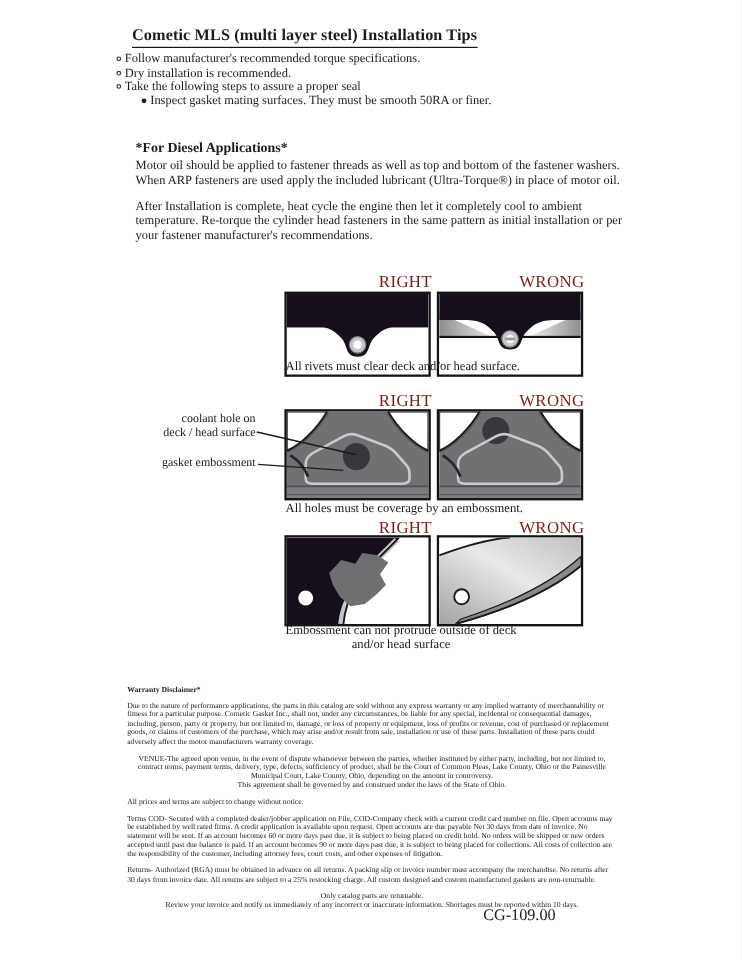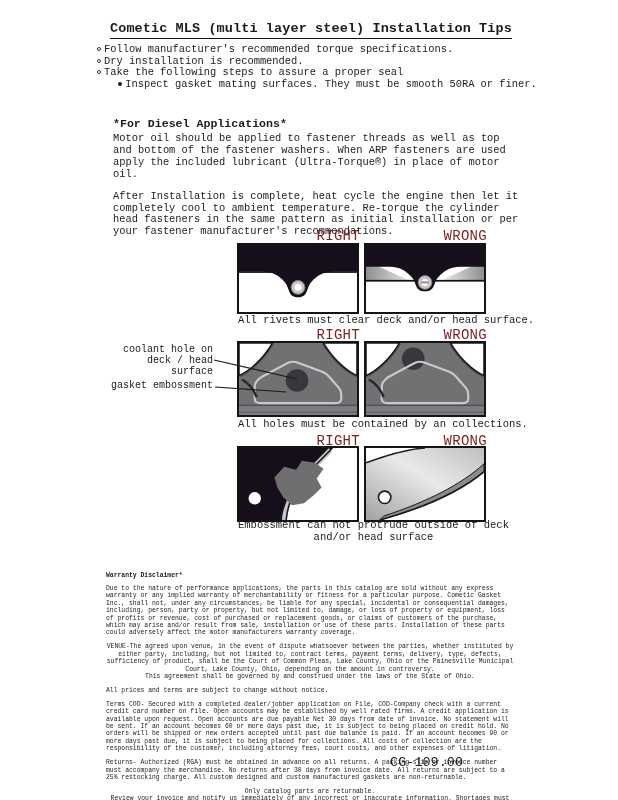--- a/index.html
+++ b/index.html
@@ -1,20 +1,20 @@
 <!DOCTYPE html>
 <html><head>
 <meta charset="utf-8">
 <style>
   * { margin:0; padding:0; box-sizing:border-box; }
   html,body { background:#e8e8e8; }
   .page {
     position:relative; width:618px; height:800px; margin:0 auto;
     background:#ffffff; overflow:hidden;
-    font-family:Liberation Mono, monospace;
+    font-family:Liberation Serif, serif;
     color:#1c1c1c;
   }
   .title {
     position:absolute; left:110px; top:21px;
     font-size:13.5px; font-weight:bold;
     border-bottom:1.6px solid #141414; padding-bottom:2px;
     letter-spacing:.1px;
   }
   .bullets { position:absolute; left:97px; top:44px; width:440px; font-size:10.4px; }
   .bullet-row { display:flex; align-items:flex-start; line-height:11.6px; }
@@ -118,21 +118,21 @@
       <polygon points="0,16 44,36 0,36" fill="url(#w1l)"></polygon>
       <polygon points="120,16 76,36 120,36" fill="url(#w1r)"></polygon>
       <rect x="0" y="35.4" width="120" height="1.8" fill="#141414"></rect>
       <path d="M0,0 H120 V22 H96 C84,22.5 80,26 74,32 C68,38 71,47 60,47 C49,47 52,38 46,32 C40,26 36,22.5 24,22 H0 Z" fill="#160e1a"></path>
       <circle cx="60" cy="38" r="7" fill="#c6c6c6" stroke="#7c7c7c" stroke-width="1"></circle>
       <circle cx="60" cy="38" r="3.6" fill="#ffffff"></circle>
       <rect x="56" y="36.8" width="8" height="2.4" fill="#9a9a9a"></rect>
     </svg>
   </div>
 
-  <div class="caption" style="left:238px; top:315px;">All rivets must clear deck and/or head surface.</div>
+  <div class="caption" style="left:238px; top:300px;">All rivets must clear deck and/or head surface.</div>
 
   <div class="dg-label" style="left:236px; top:327px;">RIGHT</div>
   <div class="dg-label" style="left:363px; top:327px;">WRONG</div>
 
   <div class="anno pre" style="left:100px; top:344px;">coolant hole on
 deck / head surface</div>
   <div class="anno" style="left:100px; top:380px;">gasket embossment</div>
 
   <div class="panel tall" style="left:237px; top:341px;">
     <svg viewBox="0 0 120 73" preserveAspectRatio="none">
@@ -164,21 +164,21 @@
       <path d="M16,57 L16,44 C16,40 18,38 22,35 L48,21 C52,18.5 56,18.5 60,20 L84,29 C88,30.5 91,33 95,38 L102,46 C104,48.5 104,50 104,53 L104,57 C104,60 101,61 97,61 L23,61 C18,61 16,60 16,57 Z" fill="none" stroke="#c9c9cb" stroke-width="2.2" stroke-linejoin="round"></path>
       <path d="M3,37 C10,41 15,47 18,55" fill="none" stroke="#26262a" stroke-width="2.4"></path>
     </svg>
   </div>
 
   <svg class="leader-svg" style="left:100px; top:329px; width:420px; height:100px;" viewBox="0 0 420 100">
     <line x1="114" y1="31" x2="197" y2="50" stroke="#1a1a1a" stroke-width="1.2"></line>
     <line x1="115" y1="58" x2="186" y2="63" stroke="#1a1a1a" stroke-width="1.2"></line>
   </svg>
 
-  <div class="caption" style="left:238px; top:419px;">All holes must be contained by an collections.</div>
+  <div class="caption" style="left:238px; top:419px;">All holes must be coverage by an embossment.</div>
 
   <div class="dg-label" style="left:236px; top:433px;">RIGHT</div>
   <div class="dg-label" style="left:363px; top:433px;">WRONG</div>
 
   <div class="panel tall" style="left:237px; top:446px;">
     <svg viewBox="0 0 120 73" preserveAspectRatio="none">
       <rect width="120" height="73" fill="#ffffff"></rect>
       <path d="M0,0 H95 C83,13 66,27 58,42 C52,52 49,62 48,73 H0 Z" fill="#160e1a"></path>
       <path d="M93,2 C81,15 64,29 56,44 C50,54 47,63 46,73" fill="none" stroke="#c6c6c6" stroke-width="5"></path>
       <path d="M95,0 C83,13 66,27 58,42 C52,52 49,62 48,73" fill="none" stroke="#1a1a1a" stroke-width="1.6"></path>

